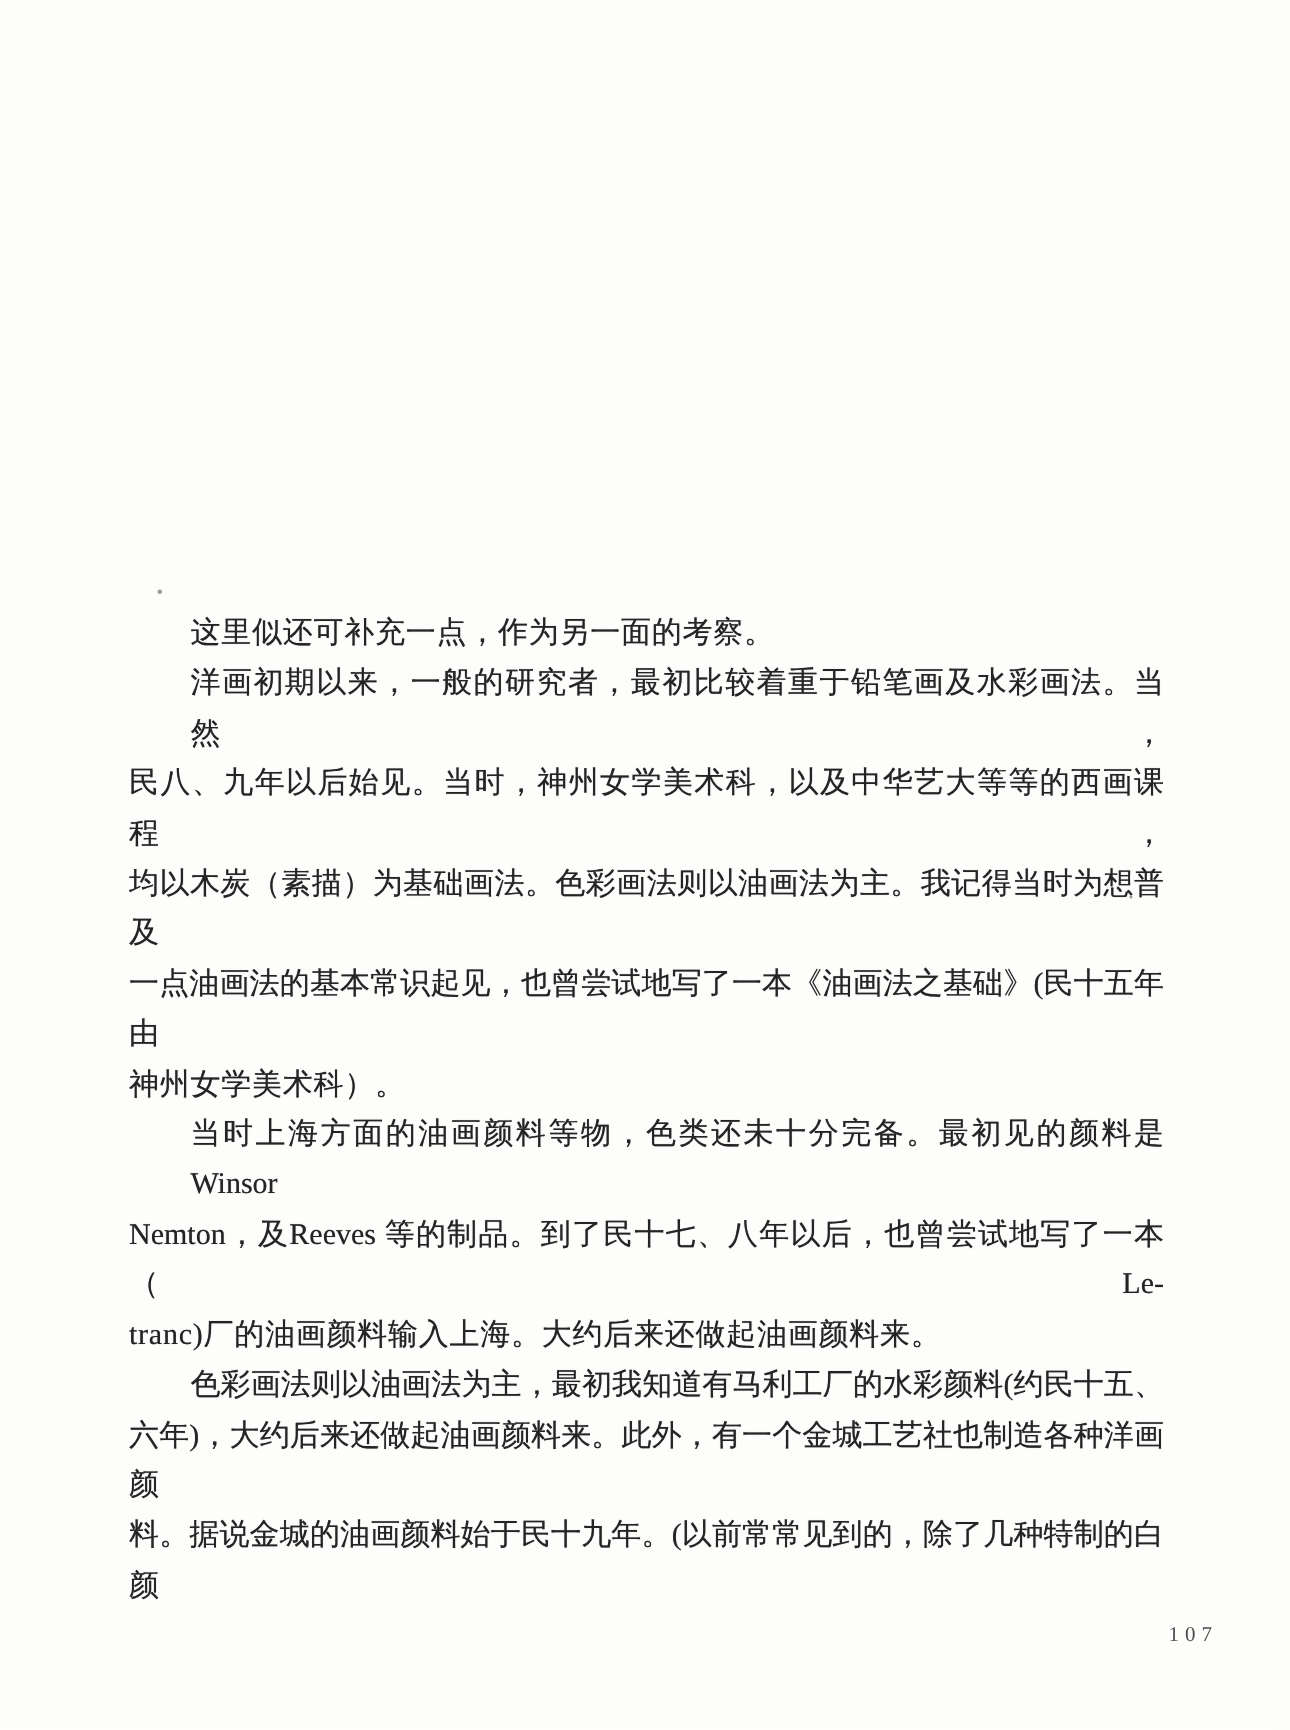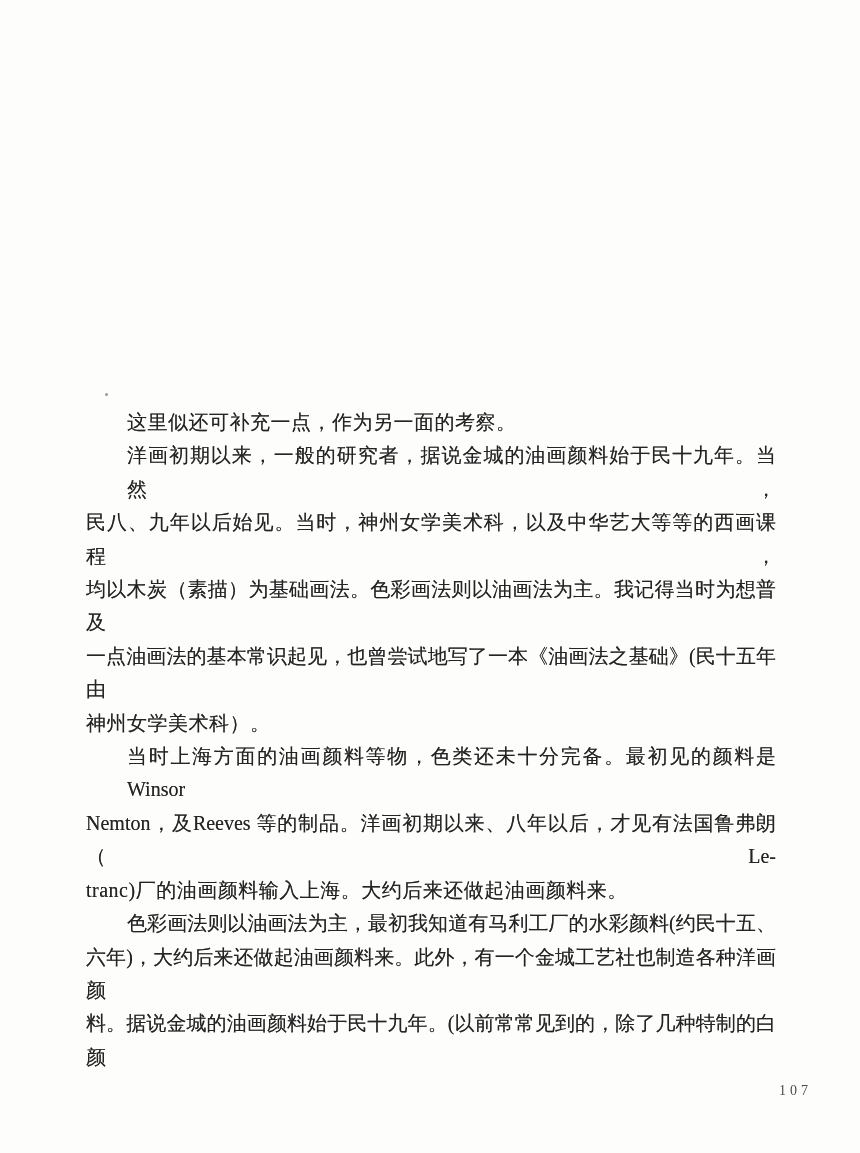--- a/index.html
+++ b/index.html
@@ -59,30 +59,30 @@
   <span class="speck speck-1"></span>
   <span class="speck speck-2"></span>
 
   <div class="text-block">
 
     <div class="paragraph">
       <span class="line indent">这里似还可补充一点，作为另一面的考察。</span>
     </div>
 
     <div class="paragraph">
-      <span class="line just indent">洋画初期以来，一般的研究者，据说金城的油画颜料始于民十九年。当然，</span>
+      <span class="line just indent">洋画初期以来，一般的研究者，最初比较着重于铅笔画及水彩画法。当然，</span>
       <span class="line just">民八、九年以后始见。当时，神州女学美术科，以及中华艺大等等的西画课程，</span>
       <span class="line just">均以木炭（素描）为基础画法。色彩画法则以油画法为主。我记得当时为想普及</span>
       <span class="line just">一点油画法的基本常识起见，也曾尝试地写了一本《油画法之基础》(民十五年由</span>
       <span class="line">神州女学美术科）。</span>
     </div>
 
     <div class="paragraph">
       <span class="line just indent">当时上海方面的油画颜料等物，色类还未十分完备。最初见的颜料是Winsor</span>
-      <span class="line just">Nemton，及Reeves 等的制品。洋画初期以来、八年以后，才见有法国鲁弗朗（Le-</span>
+      <span class="line just">Nemton，及Reeves 等的制品。到了民十七、八年以后，也曾尝试地写了一本（Le-</span>
       <span class="line">tranc)厂的油画颜料输入上海。大约后来还做起油画颜料来。</span>
     </div>
 
     <div class="paragraph">
       <span class="line just indent">色彩画法则以油画法为主，最初我知道有马利工厂的水彩颜料(约民十五、</span>
       <span class="line just">六年)，大约后来还做起油画颜料来。此外，有一个金城工艺社也制造各种洋画颜</span>
       <span class="line just">料。据说金城的油画颜料始于民十九年。(以前常常见到的，除了几种特制的白颜</span>
 
     </div>
 

